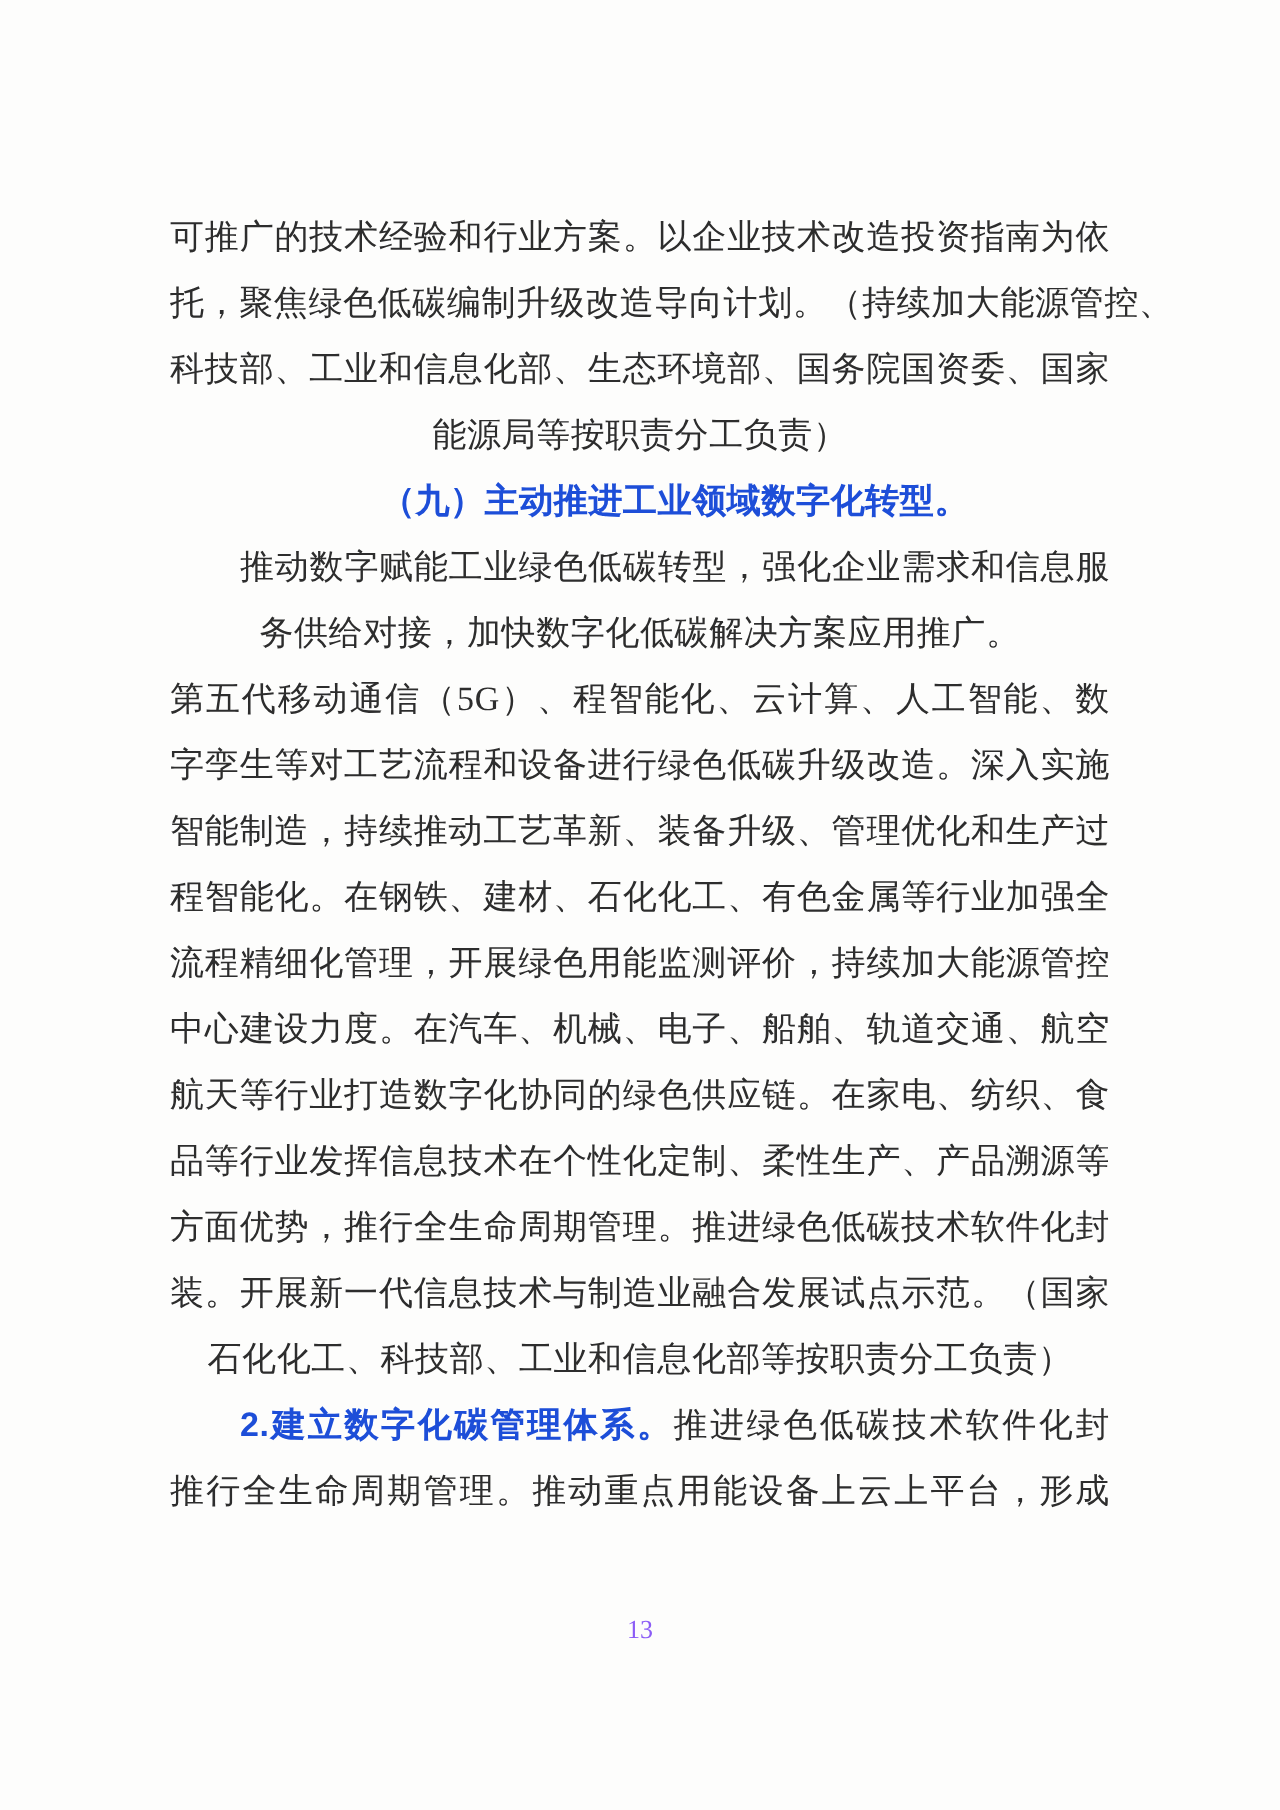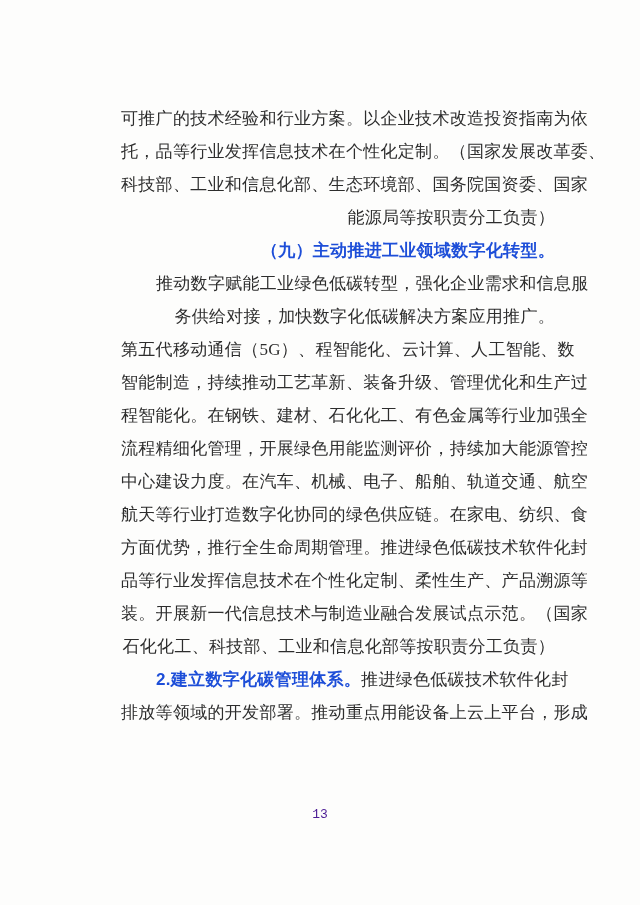--- a/index.html
+++ b/index.html
@@ -20,67 +20,67 @@
     position: absolute;
     left: 85px;
     top: 102px;
     width: 470px;
   }
   .line {
     font-size: 17px;
     height: 33px;
     line-height: 33px;
     white-space: nowrap;
-    text-align: right;
+    text-align: center;
     letter-spacing: 0.3px;
   }
   .line.justify {
     text-align: justify;
     text-align-last: justify;
-    margin-left: 36px;
   }
   .line.indent {
     text-indent: 35px;
   }
   .seg-bold {
     font-weight: 700;
     font-family: "Liberation Sans", "DejaVu Sans", sans-serif;
     color: #1d4ed8;
   }
   .page-number {
     position: absolute;
     left: 0;
     top: 806px;
     width: 100%;
     text-align: center;
     font-size: 13px;
     line-height: 18px;
-    color: #4c1d95;
-    font-family: Liberation Mono, monospace;
+    color: #8b5cf6;
+    font-family: Liberation Serif, serif;
   }
 </style>
 </head>
 <body>
 
 <div class="page">
   <div class="text-block">
       <div class="line justify"><span>可推广的技术经验和行业方案。以企业技术改造投资指南为依</span></div>
-      <div class="line justify"><span>托，品等行业发挥信息技术在个性化定制。（国家发展改革委、</span></div>
+      <div class="line justify"><span>托，聚焦绿色低碳编制升级改造导向计划。（持续加大能源管控、</span></div>
       <div class="line justify"><span>科技部、工业和信息化部、生态环境部、国务院国资委、国家</span></div>
       <div class="line"><span>能源局等按职责分工负责）</span></div>
       <div class="line indent"><span class="seg-bold">（九）主动推进工业领域数字化转型。</span></div>
       <div class="line indent justify"><span>推动数字赋能工业绿色低碳转型，强化企业需求和信息服</span></div>
       <div class="line"><span>务供给对接，加快数字化低碳解决方案应用推广。</span></div>
       <div class="line justify"><span>第五代移动通信（5G）、程智能化、云计算、人工智能、数</span></div>
+      <div class="line justify"><span>字孪生等对工艺流程和设备进行绿色低碳升级改造。深入实施</span></div>
       <div class="line justify"><span>智能制造，持续推动工艺革新、装备升级、管理优化和生产过</span></div>
       <div class="line justify"><span>程智能化。在钢铁、建材、石化化工、有色金属等行业加强全</span></div>
       <div class="line justify"><span>流程精细化管理，开展绿色用能监测评价，持续加大能源管控</span></div>
       <div class="line justify"><span>中心建设力度。在汽车、机械、电子、船舶、轨道交通、航空</span></div>
       <div class="line justify"><span>航天等行业打造数字化协同的绿色供应链。在家电、纺织、食</span></div>
+      <div class="line justify"><span>品等行业发挥信息技术在个性化定制、柔性生产、产品溯源等</span></div>
       <div class="line justify"><span>方面优势，推行全生命周期管理。推进绿色低碳技术软件化封</span></div>
-      <div class="line justify"><span>品等行业发挥信息技术在个性化定制、柔性生产、产品溯源等</span></div>
       <div class="line justify"><span>装。开展新一代信息技术与制造业融合发展试点示范。（国家</span></div>
       <div class="line"><span>石化化工、科技部、工业和信息化部等按职责分工负责）</span></div>
       <div class="line indent justify"><span class="seg-bold">2.建立数字化碳管理体系。</span><span>推进绿色低碳技术软件化封</span></div>
-      <div class="line justify"><span>排放等领域的开发部署。推动重点用能设备上云上平台，形成</span></div>
+      <div class="line justify"><span>推行全生命周期管理。推动重点用能设备上云上平台，形成</span></div>
     </div>
   <div class="page-number">13</div>
 </div>
 
 </body></html>

